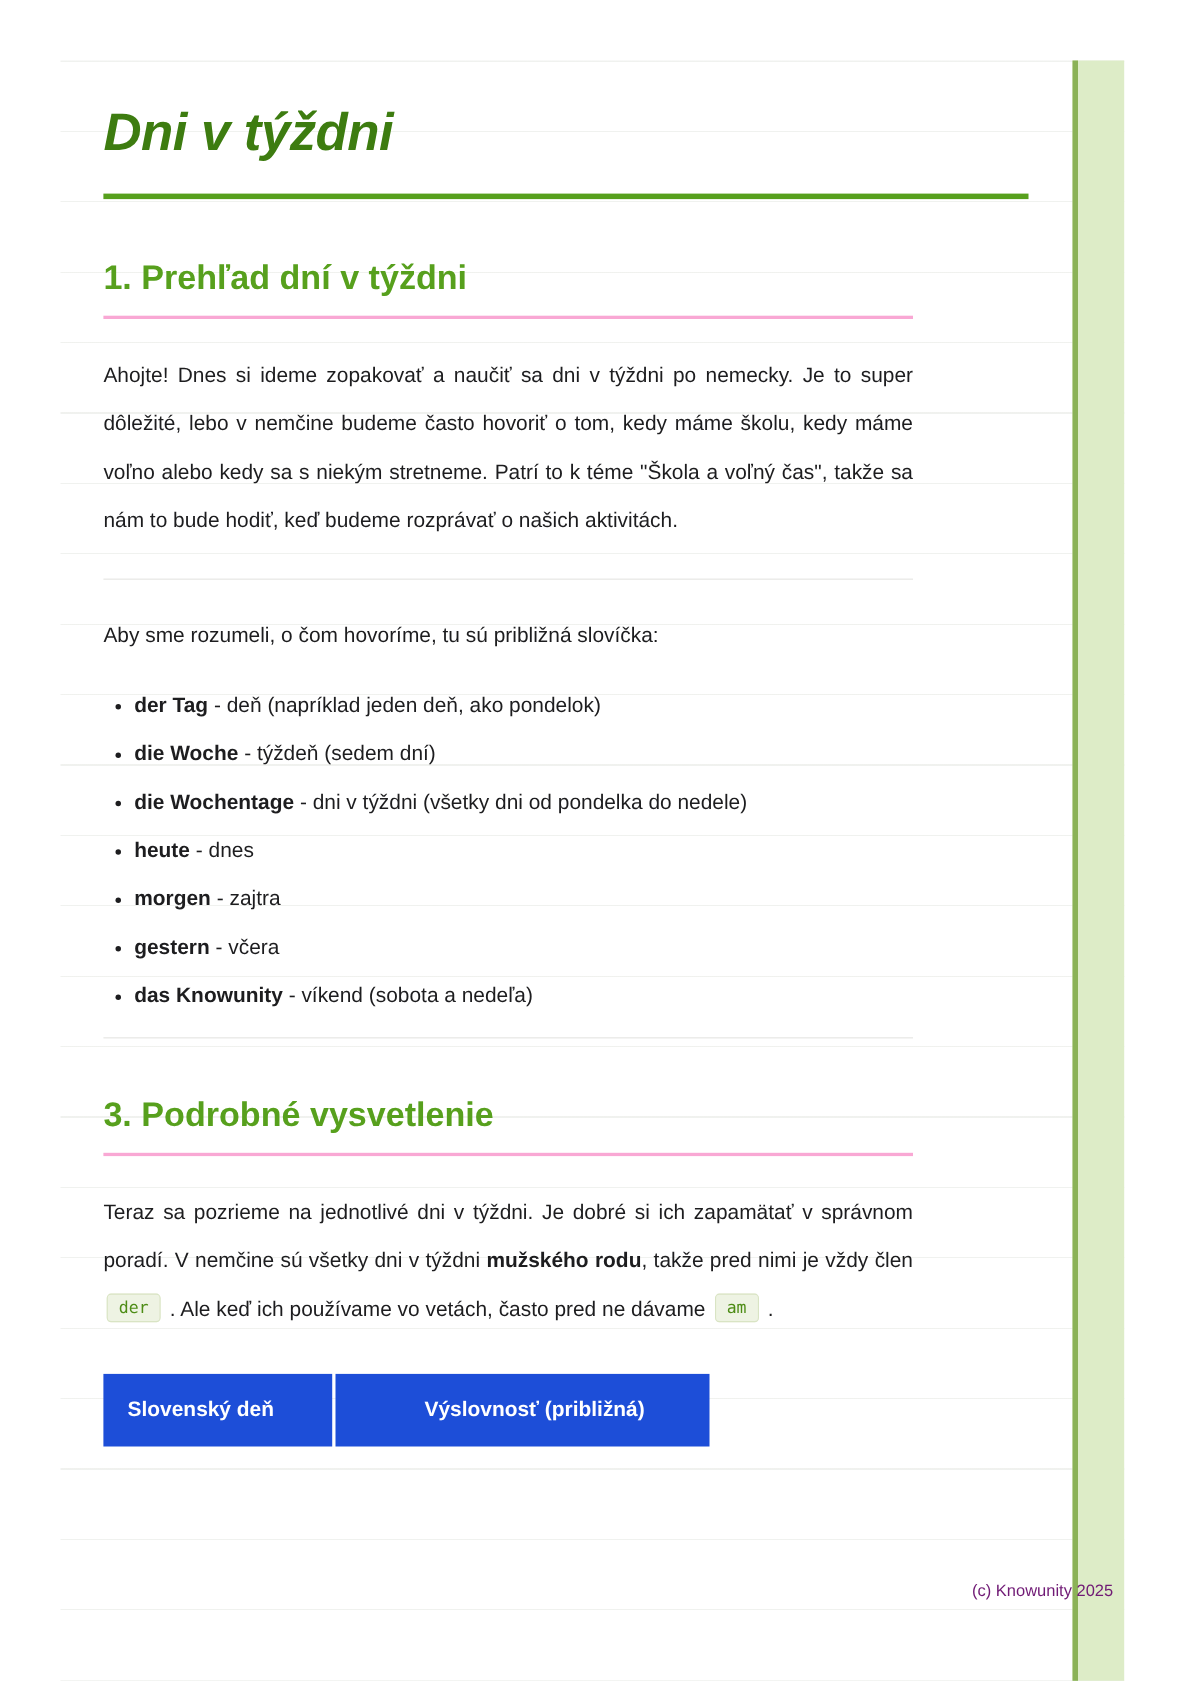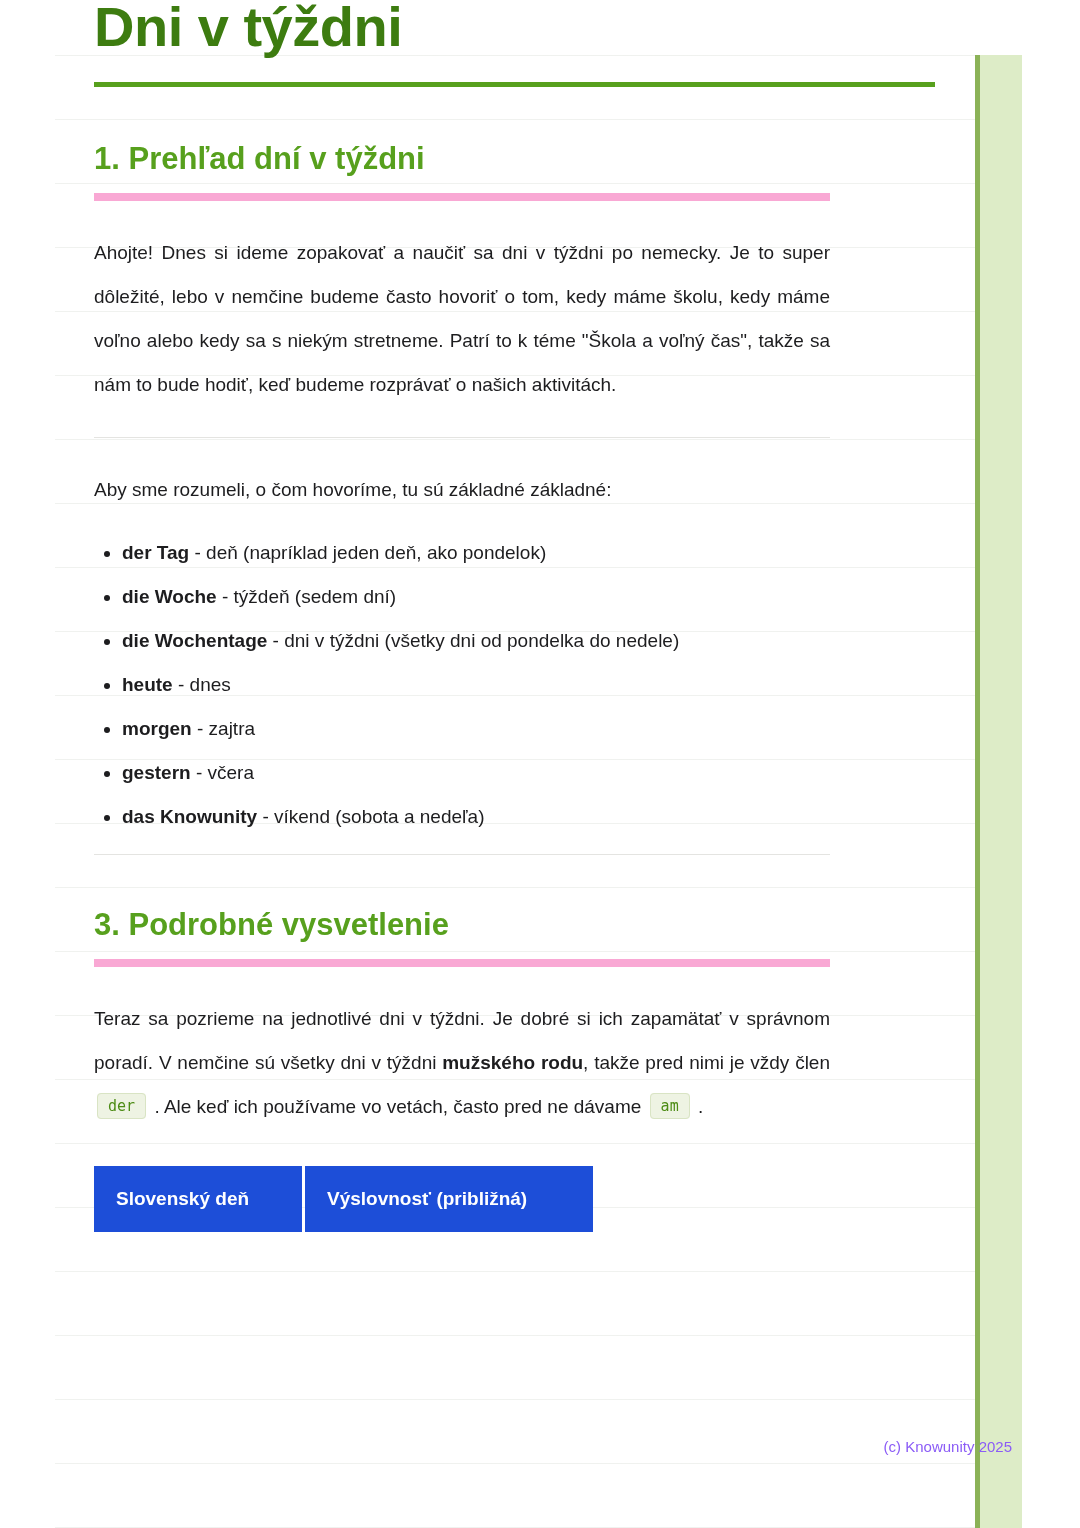--- a/index.html
+++ b/index.html
@@ -19,33 +19,35 @@
   }
   .side-strip {
     position:absolute; top:55px; bottom:0; right:58px; width:47px;
     background:#ddecc7;
     border-left:5px solid #8bb257;
   }
   .content {
     position:absolute; left:94px; top:0; width:841px;
   }
   .doc-title {
-    font-size:56px; line-height:54px; font-weight:800;
+    margin-top:94px;
+    font-size:48px; line-height:54px; font-weight:800;
     letter-spacing:-0.5px;
     color:#3d7c10;
+    font-style:italic;
   }
   .thick-rule {
     margin-top:28px; width:841px; height:5px; background:#57a01d;
   }
   .section { width:736px; }
   .section-heading {
     font-size:31px; line-height:36px; font-weight:800;
     color:#57a01d;
     padding-bottom:16px;
-    border-bottom:8px solid #f9a8d4;
+    border-bottom:3px solid #f9a8d4;
   }
   .h-1 { margin-top:54px; }
   .h-2 { margin-top:52px; }
   .h-3 { margin-top:52px; }
   .para {
     margin-top:30px;
     font-size:19px; line-height:44px;
     text-align:justify;
   }
   .intro { text-align:left; }
@@ -88,26 +90,26 @@
     gap:3px;
   }
   .th {
     background:#1d4ed8;
     color:#ffffff;
     font-size:19px; font-weight:700;
     padding:22px 0 22px 22px;
   }
   .th1 { width:208px; }
   .th2 { width:221px; }
-  .th3 { width:288px; }
+  .th3 { width:340px;text-align:center; }
   .watermark {
     position:absolute;
     top:1438px; right:68px;
     font-size:15px;
-    color:#8b5cf6;
+    color:#701a75;
     z-index:3;
   }
 </style>
 </head>
 <body>
 
 <div class="ruling"></div>
 <div class="side-strip"></div>
 
 <div class="content">
@@ -116,21 +118,21 @@
   <div class="thick-rule"></div>
 
   <div class="section">
     <h2 class="section-heading h-1">1. Prehľad dní v týždni</h2>
     <p class="para">Ahojte! Dnes si ideme zopakovať a naučiť sa dni v týždni po nemecky. Je to super dôležité, lebo v nemčine budeme často hovoriť o tom, kedy máme školu, kedy máme voľno alebo kedy sa s niekým stretneme. Patrí to k téme "Škola a voľný čas", takže sa nám to bude hodiť, keď budeme rozprávať o našich aktivitách.</p>
   </div>
 
   <hr class="divider">
 
   <div class="section">
-    <p class="para intro">Aby sme rozumeli, o čom hovoríme, tu sú základné základné:</p>
+    <p class="para intro">Aby sme rozumeli, o čom hovoríme, tu sú približná slovíčka:</p>
     <ul class="term-list">
       <li class="term-item"><span class="term">der Tag</span><span> - deň (napríklad jeden deň, ako pondelok)</span></li>
       <li class="term-item"><span class="term">die Woche</span><span> - týždeň (sedem dní)</span></li>
       <li class="term-item"><span class="term">die Wochentage</span><span> - dni v týždni (všetky dni od pondelka do nedele)</span></li>
       <li class="term-item"><span class="term">heute</span><span> - dnes</span></li>
       <li class="term-item"><span class="term">morgen</span><span> - zajtra</span></li>
       <li class="term-item"><span class="term">gestern</span><span> - včera</span></li>
       <li class="term-item"><span class="term">das Knowunity</span><span> - víkend (sobota a nedeľa)</span></li>
     </ul>
   </div>

